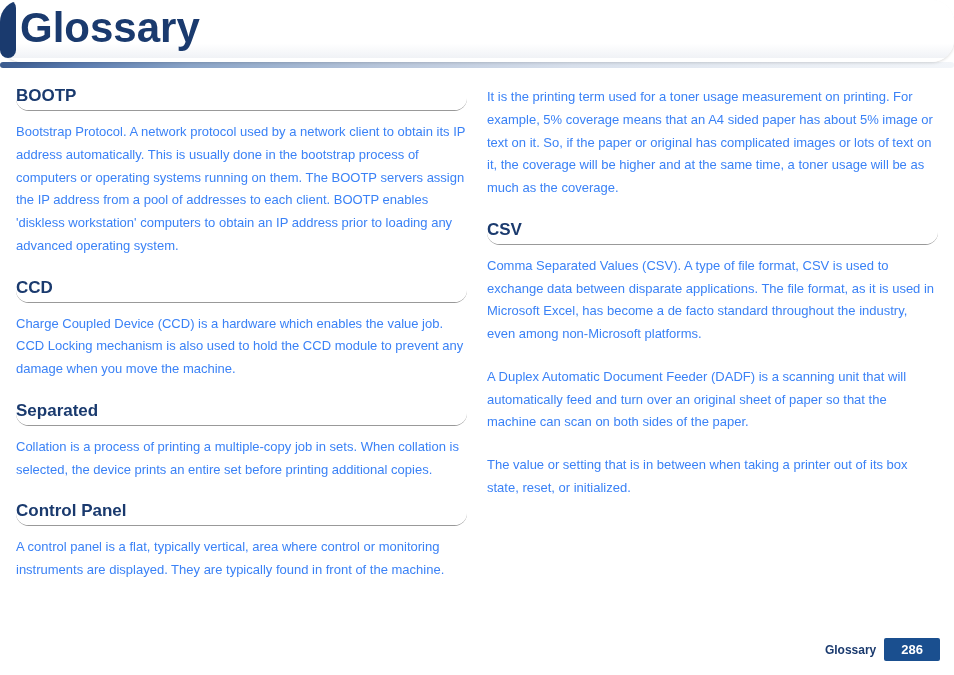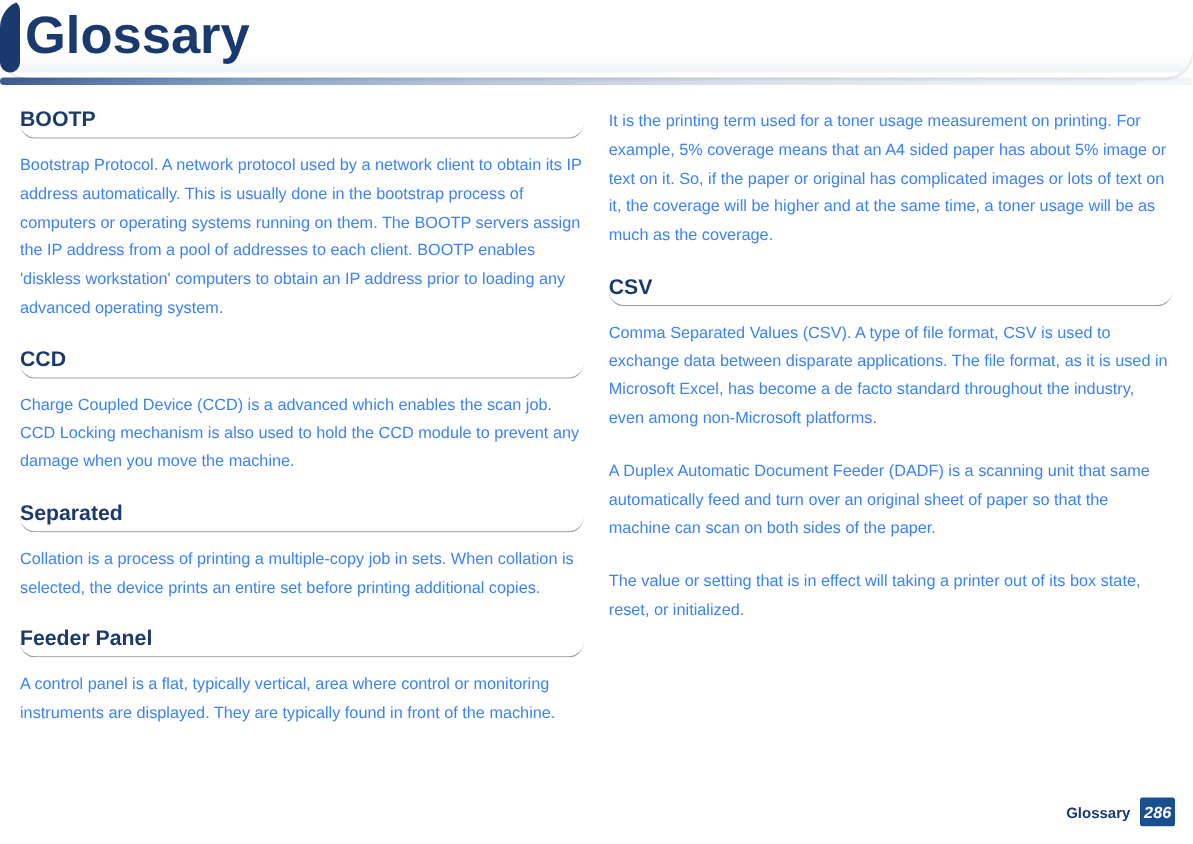--- a/index.html
+++ b/index.html
@@ -78,68 +78,67 @@
     .footer-label {
       font-size: 12px;
       font-weight: bold;
       color: #1a3a6e;
     }
     .footer-page {
       background: #1a4f8f;
       color: #ffffff;
       font-size: 13px;
       font-weight: bold;
-      padding: 4px 3px;
+      padding: 4px 17px;
       border-radius: 2px;
-      font-style: italic;
     }
   </style>
 </head>
 <body>
 
 <div class="header-area">
   <div class="header-bar"></div>
   <div class="header-title">Glossary</div>
 </div>
 <div class="accent-strip"></div>
 
 <div class="content">
 
   <div class="column">
     <div class="entry">
       <div class="entry-term">BOOTP</div>
       <div class="entry-def">Bootstrap Protocol. A network protocol used by a network client to obtain its IP address automatically. This is usually done in the bootstrap process of computers or operating systems running on them. The BOOTP servers assign the IP address from a pool of addresses to each client. BOOTP enables 'diskless workstation' computers to obtain an IP address prior to loading any advanced operating system.</div>
     </div>
     <div class="entry">
       <div class="entry-term">CCD</div>
-      <div class="entry-def">Charge Coupled Device (CCD) is a advanced which enables the scan job. CCD Locking mechanism is also used to hold the CCD module to prevent any damage when you move the machine.</div>
+      <div class="entry-def">Charge Coupled Device (CCD) is a hardware which enables the value job. CCD Locking mechanism is also used to hold the CCD module to prevent any damage when you move the machine.</div>
     </div>
     <div class="entry">
       <div class="entry-term">Separated</div>
       <div class="entry-def">Collation is a process of printing a multiple-copy job in sets. When collation is selected, the device prints an entire set before printing additional copies.</div>
     </div>
     <div class="entry">
-      <div class="entry-term">Feeder Panel</div>
+      <div class="entry-term">Control Panel</div>
       <div class="entry-def">A control panel is a flat, typically vertical, area where control or monitoring instruments are displayed. They are typically found in front of the machine.</div>
     </div>
   </div>
 
   <div class="column">
     <div class="entry">
       <div class="entry-def">It is the printing term used for a toner usage measurement on printing. For example, 5% coverage means that an A4 sided paper has about 5% image or text on it. So, if the paper or original has complicated images or lots of text on it, the coverage will be higher and at the same time, a toner usage will be as much as the coverage.</div>
     </div>
     <div class="entry">
       <div class="entry-term">CSV</div>
       <div class="entry-def">Comma Separated Values (CSV). A type of file format, CSV is used to exchange data between disparate applications. The file format, as it is used in Microsoft Excel, has become a de facto standard throughout the industry, even among non-Microsoft platforms.</div>
     </div>
     <div class="entry">
-      <div class="entry-def">A Duplex Automatic Document Feeder (DADF) is a scanning unit that same automatically feed and turn over an original sheet of paper so that the machine can scan on both sides of the paper.</div>
+      <div class="entry-def">A Duplex Automatic Document Feeder (DADF) is a scanning unit that will automatically feed and turn over an original sheet of paper so that the machine can scan on both sides of the paper.</div>
     </div>
     <div class="entry">
-      <div class="entry-def">The value or setting that is in effect will taking a printer out of its box state, reset, or initialized.</div>
+      <div class="entry-def">The value or setting that is in between when taking a printer out of its box state, reset, or initialized.</div>
     </div>
   </div>
 
 </div>
 
 <div class="footer">
   <span class="footer-label">Glossary</span>
   <span class="footer-page">286</span>
 </div>
 

